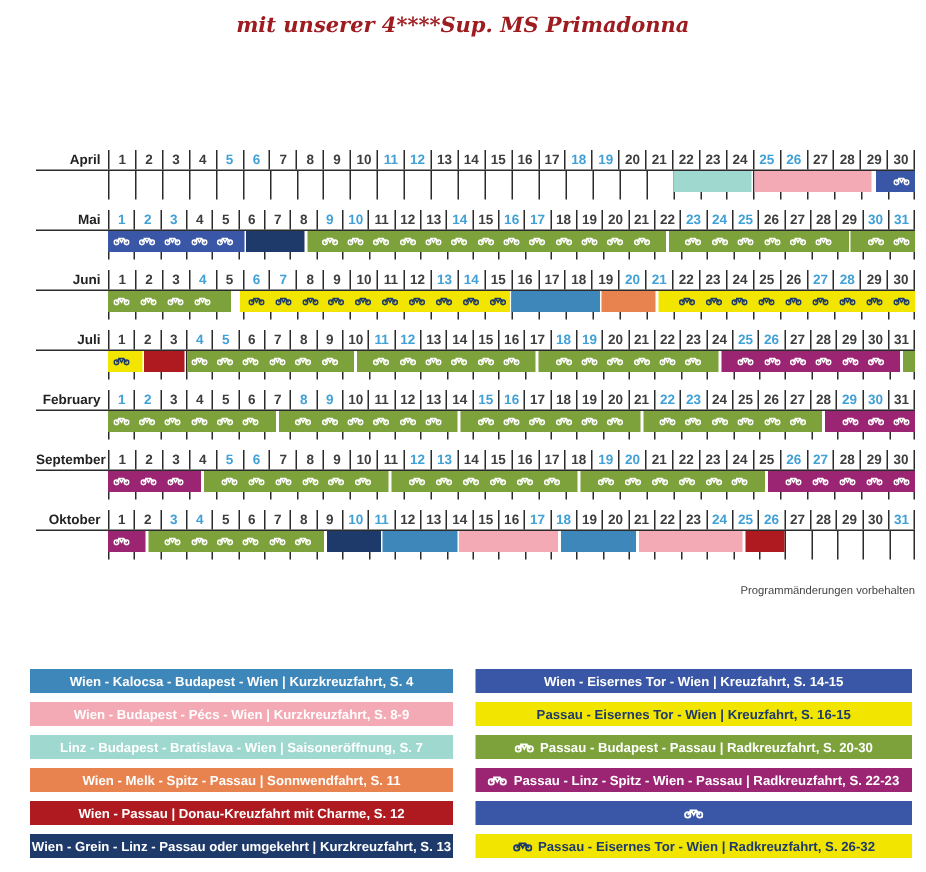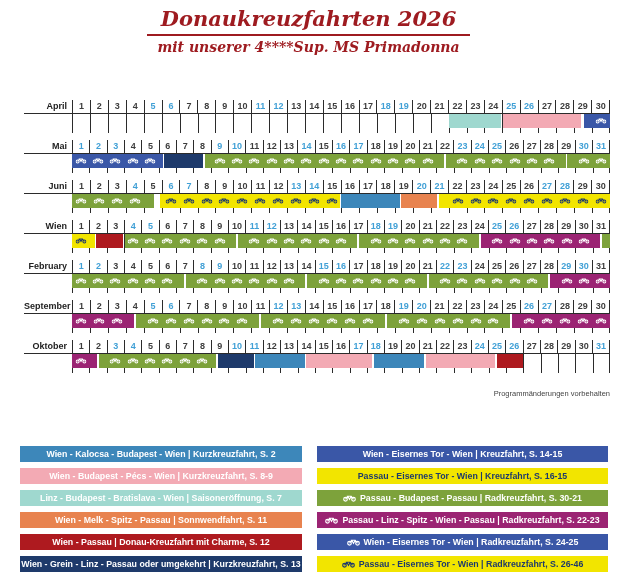--- a/index.html
+++ b/index.html
@@ -35,21 +35,20 @@
   .lcol.right{width:291px;}
   .litem{height:16px;display:flex;align-items:center;justify-content:center;gap:4px;
          font-size:8.8px;font-weight:bold;}
   .litem span{white-space:nowrap;}
 </style>
 </head>
 <body>
 
 <div id="page">
   <div id="titlebox">
-    <div class="title">Donaukreuzfahrten 2026</div>
     <div class="subtitle">mit unserer 4****Sup. MS Primadonna</div>
   </div>
 
   <div id="calendar">
       <div class="month">
         <div class="mrow1">
           <span class="mlabel">April</span>
           <div class="nums">
             <span class="ncell">1</span>
             <span class="ncell">2</span>
@@ -626,21 +625,21 @@
                   <circle cx="5" cy="10" r="3.6"></circle>
                   <circle cx="21" cy="10" r="3.6"></circle>
                   <path d="M5 10 L9.5 4 L16.5 4 L21 10 M9.5 4 L13 10 L16.5 4 M7.5 4 L11.5 4"></path>
                 </g>
               </svg></div>
           </div>
         </div>
       </div>
       <div class="month">
         <div class="mrow1">
-          <span class="mlabel">Wien</span>
+          <span class="mlabel">Juli</span>
           <div class="nums">
             <span class="ncell">1</span>
             <span class="ncell">2</span>
             <span class="ncell">3</span>
             <span class="ncell" style="color: rgb(65, 160, 214);">4</span>
             <span class="ncell" style="color: rgb(65, 160, 214);">5</span>
             <span class="ncell">6</span>
             <span class="ncell">7</span>
             <span class="ncell">8</span>
             <span class="ncell">9</span>
@@ -1549,21 +1548,21 @@
           </div>
         </div>
       </div>
     </div>
 
   <div id="footnote">Programmänderungen vorbehalten</div>
 
   <div id="legend">
     <div class="lcol left">
         <div class="litem" style="background: rgb(61, 135, 186); color: rgb(255, 255, 255);">
-          <span class="llabel">Wien - Kalocsa - Budapest - Wien | Kurzkreuzfahrt, S. 2</span>
+          <span class="llabel">Wien - Kalocsa - Budapest - Wien | Kurzkreuzfahrt, S. 4</span>
         </div>
         <div class="litem" style="background: rgb(243, 170, 180); color: rgb(255, 255, 255);">
           <span class="llabel">Wien - Budapest - Pécs - Wien | Kurzkreuzfahrt, S. 8-9</span>
         </div>
         <div class="litem" style="background: rgb(159, 216, 207); color: rgb(255, 255, 255);">
           <span class="llabel">Linz - Budapest - Bratislava - Wien | Saisoneröffnung, S. 7</span>
         </div>
         <div class="litem" style="background: rgb(232, 131, 79); color: rgb(255, 255, 255);">
           <span class="llabel">Wien - Melk - Spitz - Passau | Sonnwendfahrt, S. 11</span>
         </div>
@@ -1582,47 +1581,46 @@
           <span class="llabel">Passau - Eisernes Tor - Wien | Kreuzfahrt, S. 16-15</span>
         </div>
         <div class="litem" style="background: rgb(125, 162, 59); color: rgb(255, 255, 255);">
           <span class="lbike" style="line-height: 0;"><svg width="13" height="8" viewBox="0 0 26 15">
               <g fill="none" stroke="#ffffff" stroke-width="2.4">
                 <circle cx="5" cy="10" r="3.6"></circle>
                 <circle cx="21" cy="10" r="3.6"></circle>
                 <path d="M5 10 L9.5 4 L16.5 4 L21 10 M9.5 4 L13 10 L16.5 4 M7.5 4 L11.5 4"></path>
               </g>
             </svg></span>
-          <span class="llabel">Passau - Budapest - Passau | Radkreuzfahrt, S. 30-21</span>
+          <span class="llabel">Passau - Budapest - Passau | Radkreuzfahrt, S. 20-30</span>
         </div>
         <div class="litem" style="background: rgb(155, 36, 115); color: rgb(255, 255, 255);">
           <span class="lbike" style="line-height: 0;"><svg width="13" height="8" viewBox="0 0 26 15">
               <g fill="none" stroke="#ffffff" stroke-width="2.4">
                 <circle cx="5" cy="10" r="3.6"></circle>
                 <circle cx="21" cy="10" r="3.6"></circle>
                 <path d="M5 10 L9.5 4 L16.5 4 L21 10 M9.5 4 L13 10 L16.5 4 M7.5 4 L11.5 4"></path>
               </g>
             </svg></span>
           <span class="llabel">Passau - Linz - Spitz - Wien - Passau | Radkreuzfahrt, S. 22-23</span>
         </div>
         <div class="litem" style="background: rgb(58, 87, 167); color: rgb(255, 255, 255);">
           <span class="lbike" style="line-height: 0;"><svg width="13" height="8" viewBox="0 0 26 15">
               <g fill="none" stroke="#ffffff" stroke-width="2.4">
                 <circle cx="5" cy="10" r="3.6"></circle>
                 <circle cx="21" cy="10" r="3.6"></circle>
                 <path d="M5 10 L9.5 4 L16.5 4 L21 10 M9.5 4 L13 10 L16.5 4 M7.5 4 L11.5 4"></path>
               </g>
             </svg></span>
-          <span class="llabel">Wien - Eisernes Tor - Wien | Radkreuzfahrt, S. 24-25</span>
         </div>
         <div class="litem" style="background: rgb(242, 229, 0); color: rgb(30, 58, 107);">
           <span class="lbike" style="line-height: 0;"><svg width="13" height="8" viewBox="0 0 26 15">
               <g fill="none" stroke="#1e3a6b" stroke-width="2.4">
                 <circle cx="5" cy="10" r="3.6"></circle>
                 <circle cx="21" cy="10" r="3.6"></circle>
                 <path d="M5 10 L9.5 4 L16.5 4 L21 10 M9.5 4 L13 10 L16.5 4 M7.5 4 L11.5 4"></path>
               </g>
             </svg></span>
-          <span class="llabel">Passau - Eisernes Tor - Wien | Radkreuzfahrt, S. 26-46</span>
+          <span class="llabel">Passau - Eisernes Tor - Wien | Radkreuzfahrt, S. 26-32</span>
         </div>
       </div>
   </div>
 </div>
 
 </body></html>

